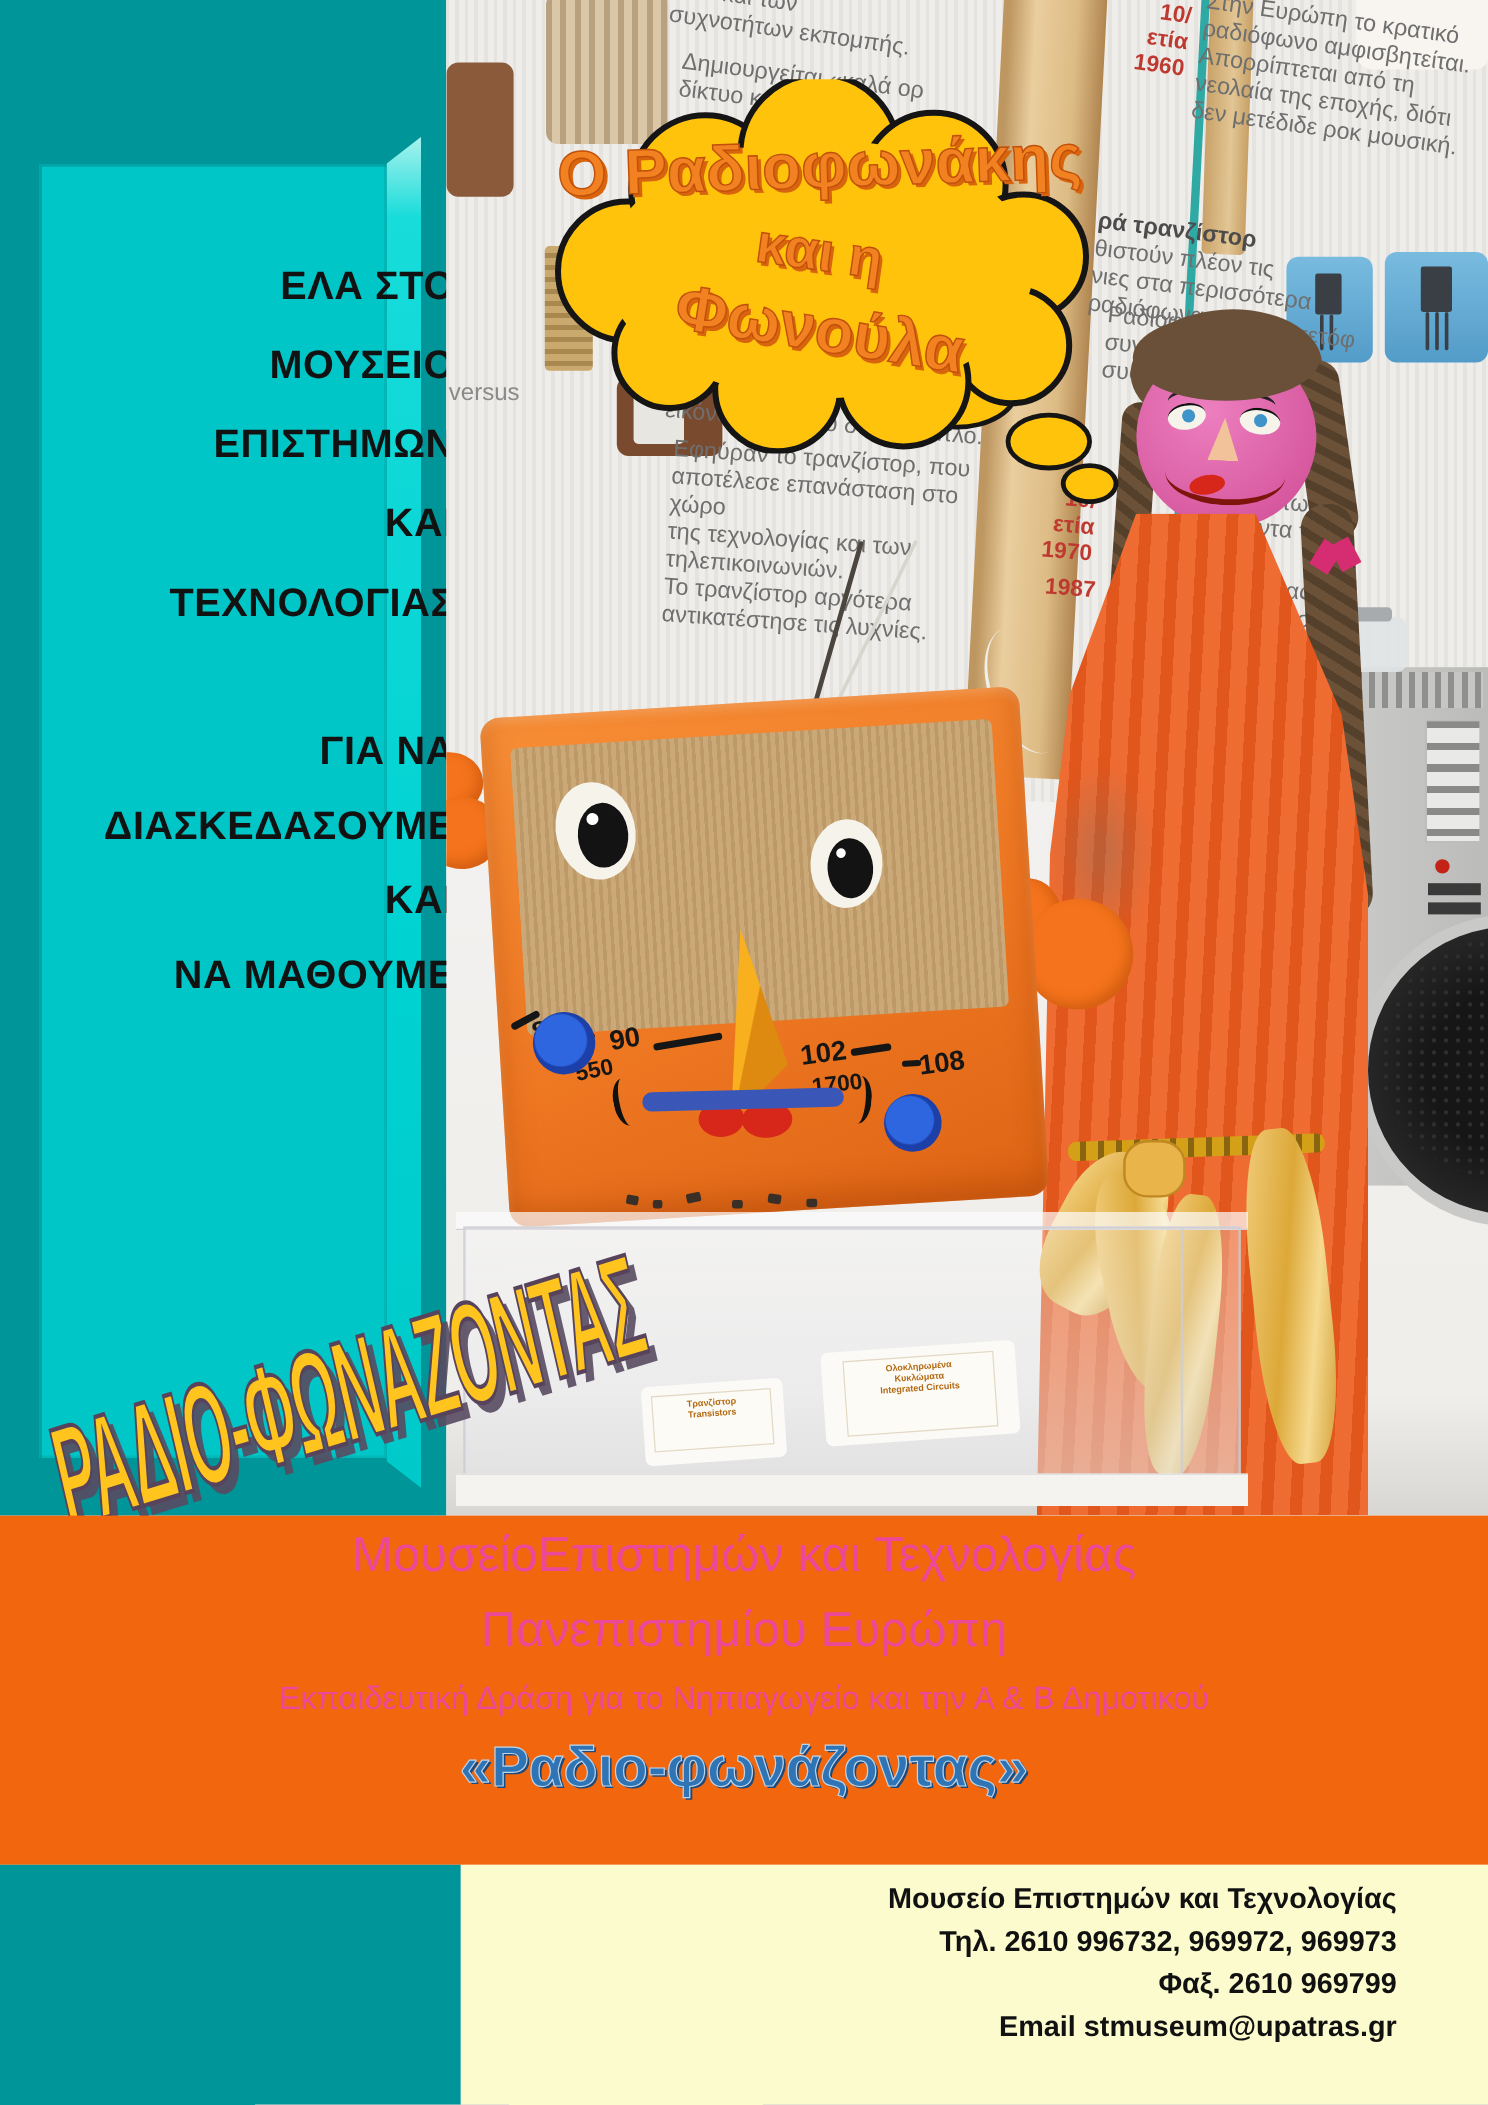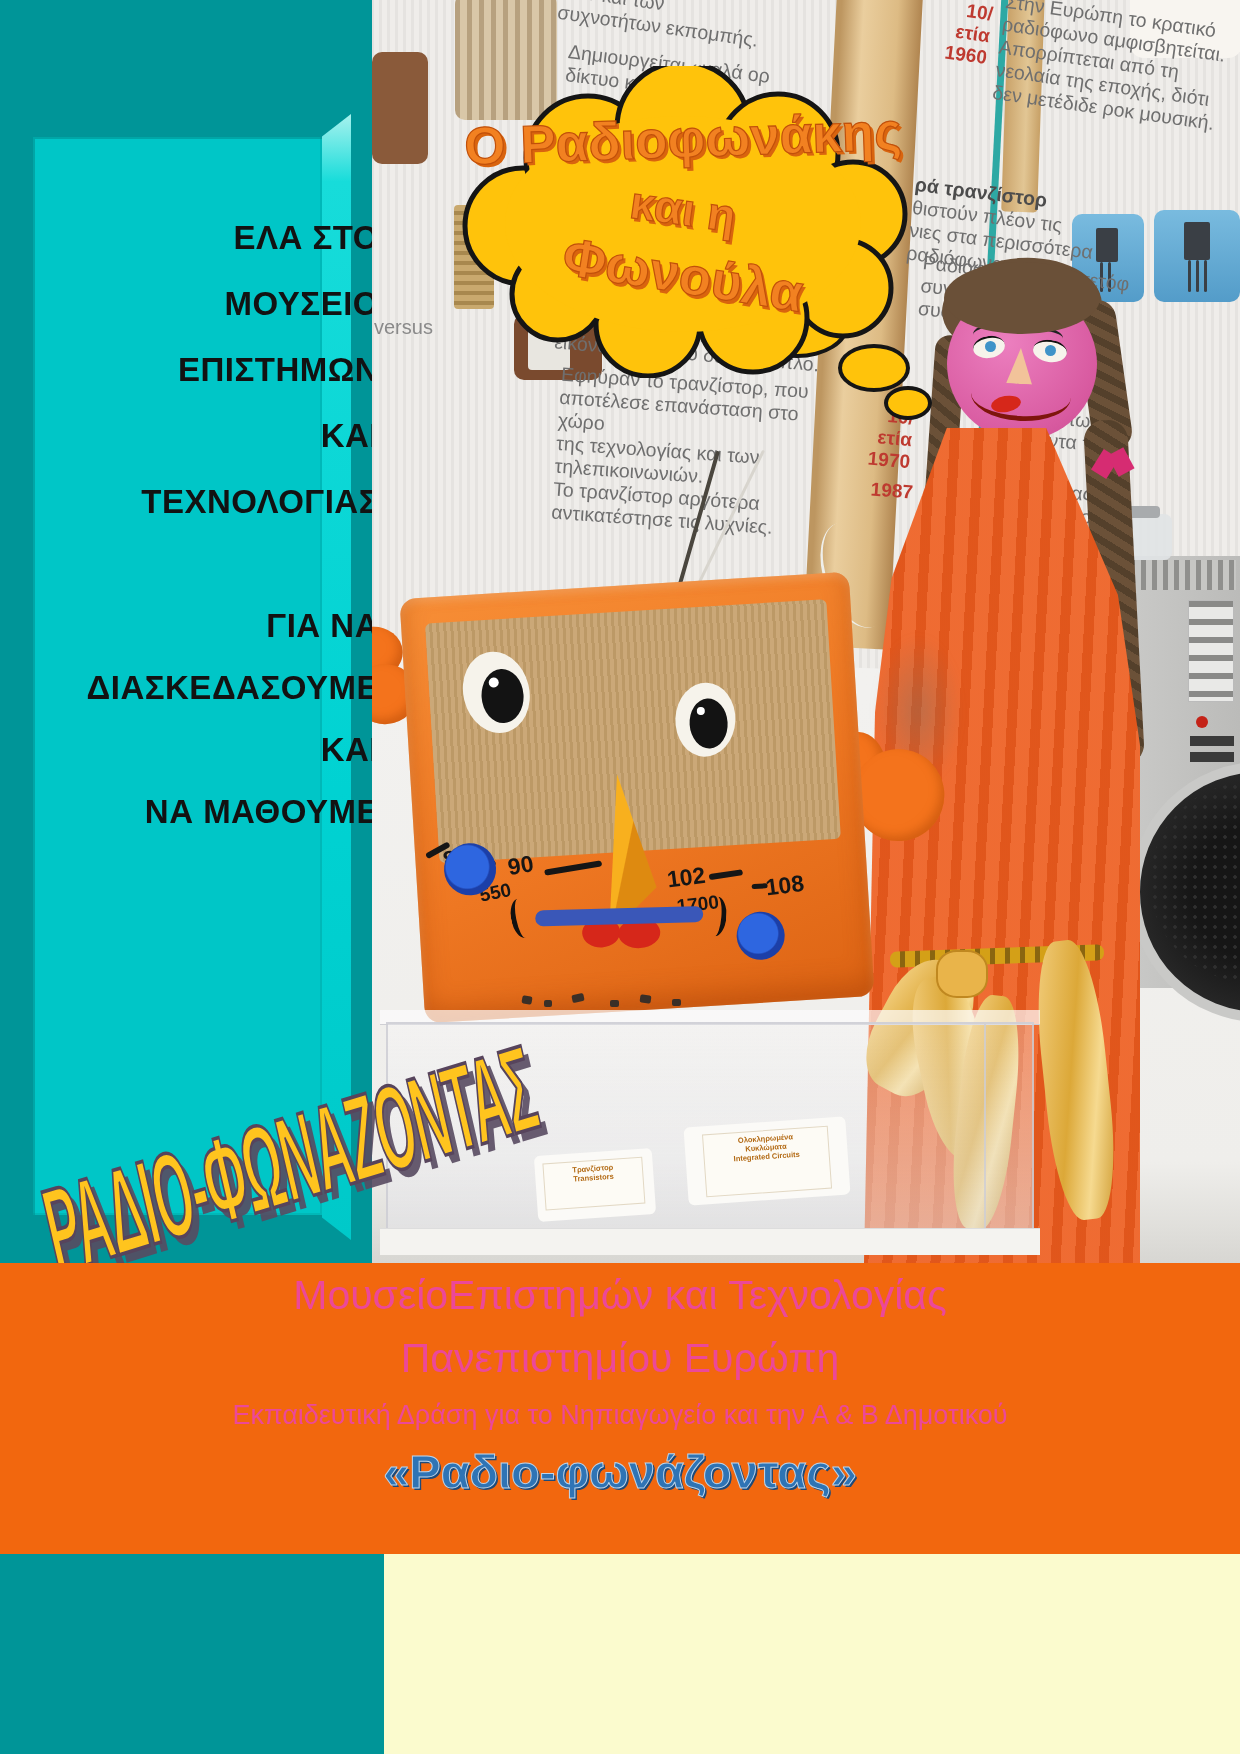--- a/index.html
+++ b/index.html
@@ -341,14 +341,18 @@
   <div class="abs wordart">ΡΑΔΙΟ-ΦΩΝΑΖΟΝΤΑΣ</div>
 
   <div class="abs band"></div>
   <div class="abs band-t band-t1">ΜουσείοΕπιστημών και Τεχνολογίας</div>
   <div class="abs band-t band-t2">Πανεπιστημίου Ευρώπη</div>
   <div class="abs band-t band-t3">Εκπαιδευτική Δράση για το Νηπιαγωγείο και την Α &amp; Β Δημοτικού</div>
   <div class="abs band-t band-t4">«Ραδιο-φωνάζοντας»</div>
 
   <div class="abs foot-teal"></div>
   <div class="abs foot-cream"></div>
+  <div class="abs pre foot-text">Μουσείο Επιστημών και Τεχνολογίας
+Τηλ. 2610 996732, 969972, 969973
+Φαξ. 2610 969799
+Email stmuseum@upatras.gr</div>
 
 </div>
 
 </body></html>

